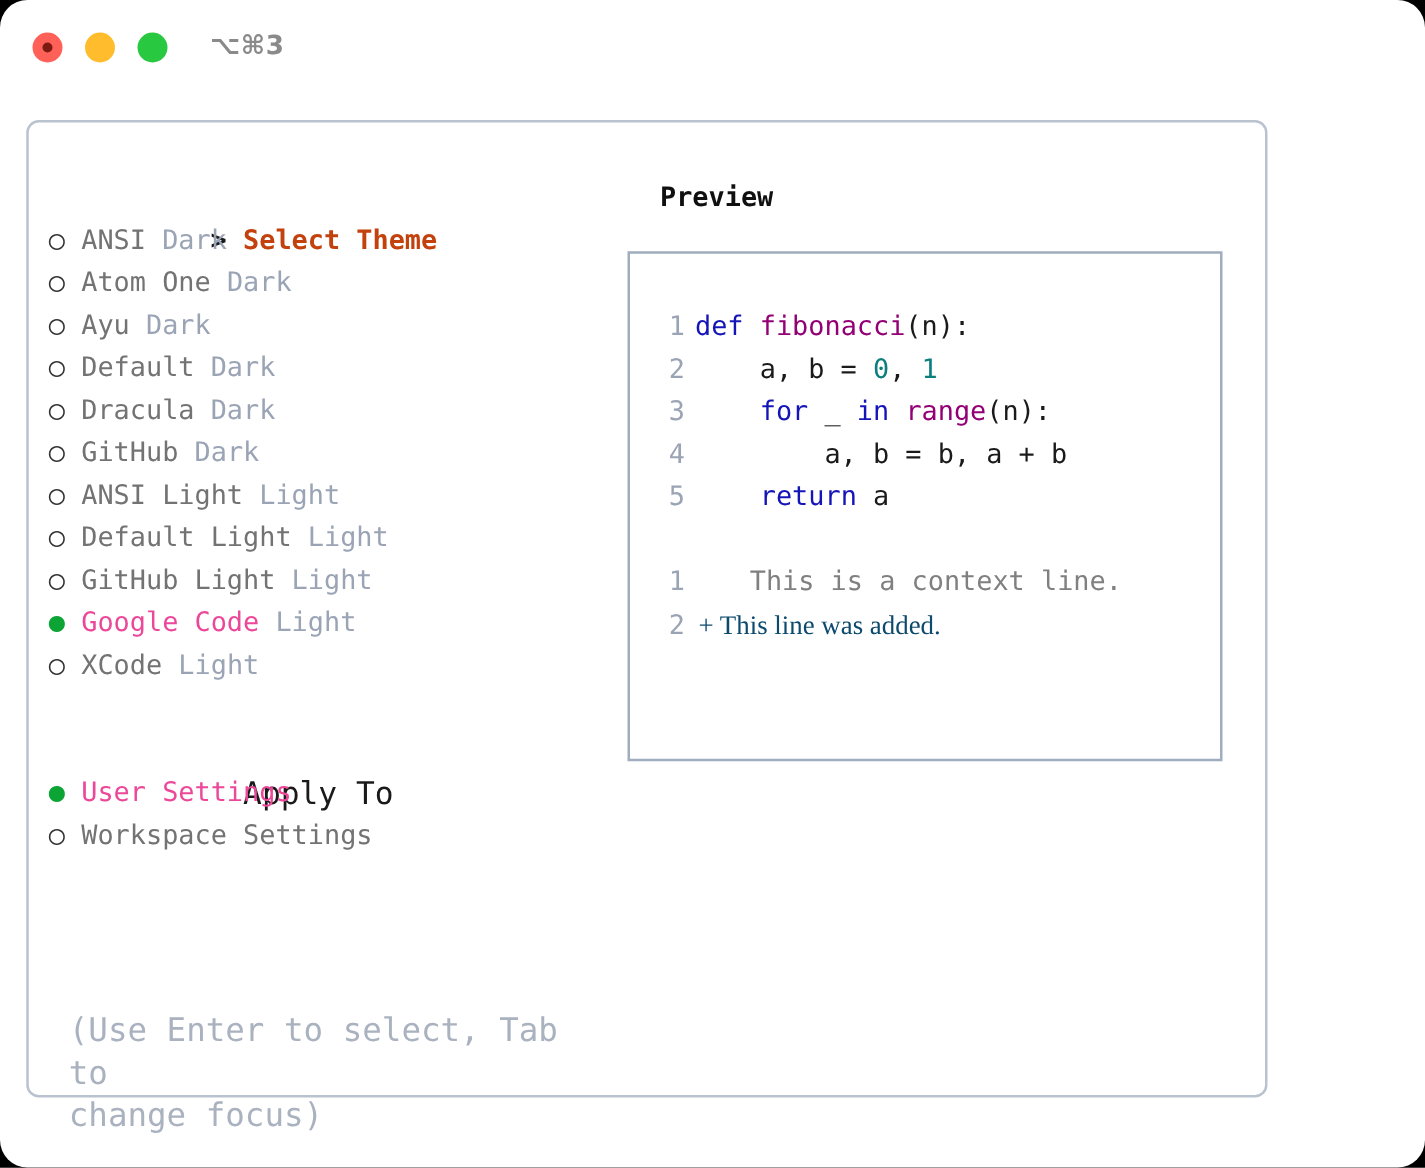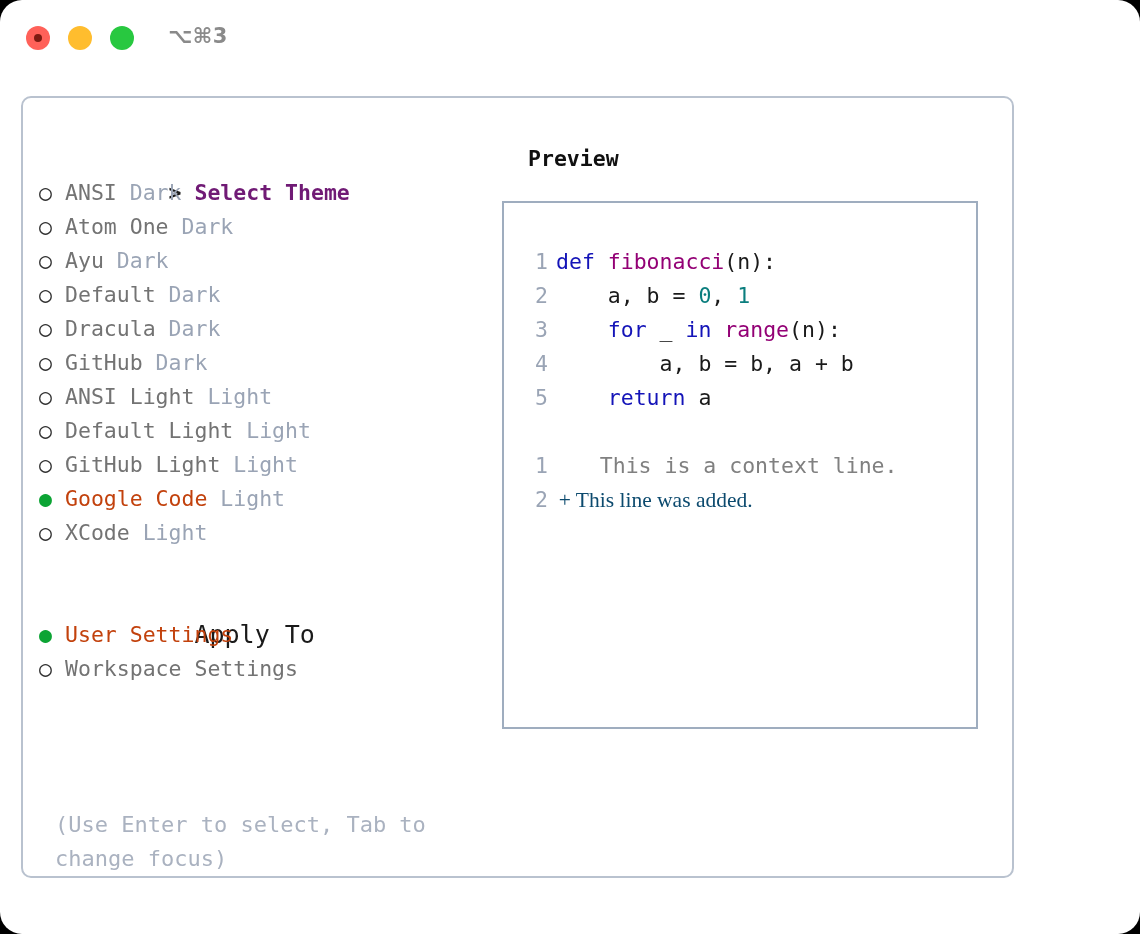--- a/index.html
+++ b/index.html
@@ -110,62 +110,62 @@
     display: inline-block;
     width: 26px;
     color: #1a1a1a;
   }
   .marker.prompt { font-weight: 700; }
   .marker.sel    { color: #0ca434; }
   .marker.unsel  { color: #333333; }
 
   .header-text {
     font-weight: 700;
-    color: #701a75;
+    color: #c2410c;
     font-size: 21.5px;
   }
   .item-name          { color: #737373; }
-  .item-name.selected { color: #c2410c; }
+  .item-name.selected { color: #ec4899; }
   .item-tag           { color: #9aa4b5; }
 
   .group-label {
     color: #1a1a1a;
     font-size: 25px;
   }
 
   .spacer-row { height: 34px; }
 
   .hint {
     position: absolute;
     left: 16px;
     top: 666px;
     width: 430px;
     color: #aab2c0;
-    font-size: 22px;
+    font-size: 26px;
     line-height: 34px;
   }
 
   
   .right-col {
     position: absolute;
     left: 479px;
     top: 44px;
     width: 500px;
   }
   .preview-title {
     font-size: 21.5px;
     font-weight: 700;
     color: #101010;
     line-height: 34px;
     margin-left: 26px;
   }
   .preview-box {
     margin-top: 25px;
     width: 476px;
-    height: 528px;
+    height: 408px;
     border: 2px solid #9fadbf;
     box-sizing: border-box;
     background: #ffffff;
     padding: 42px 0 0 18px;
   }
   .code-line {
     white-space: pre;
     font-size: 21.5px;
     line-height: 34px;
     height: 34px;

